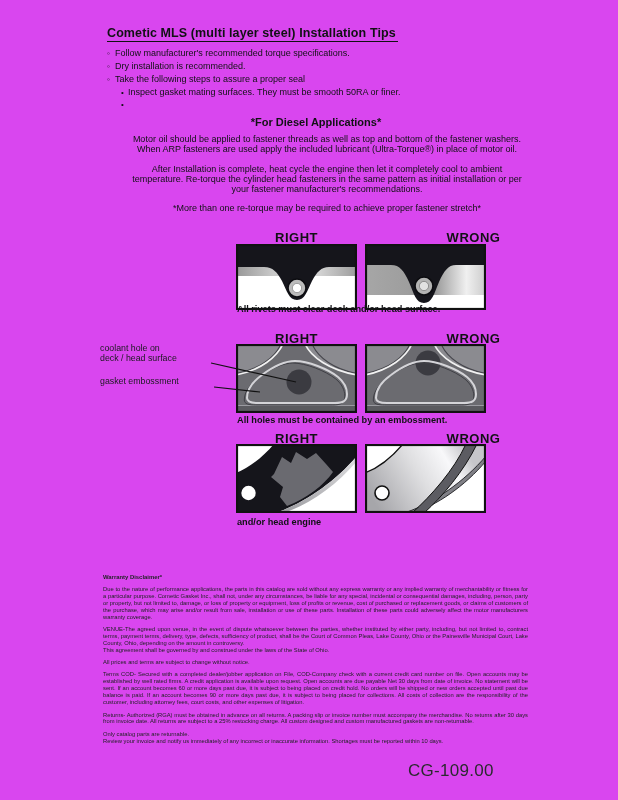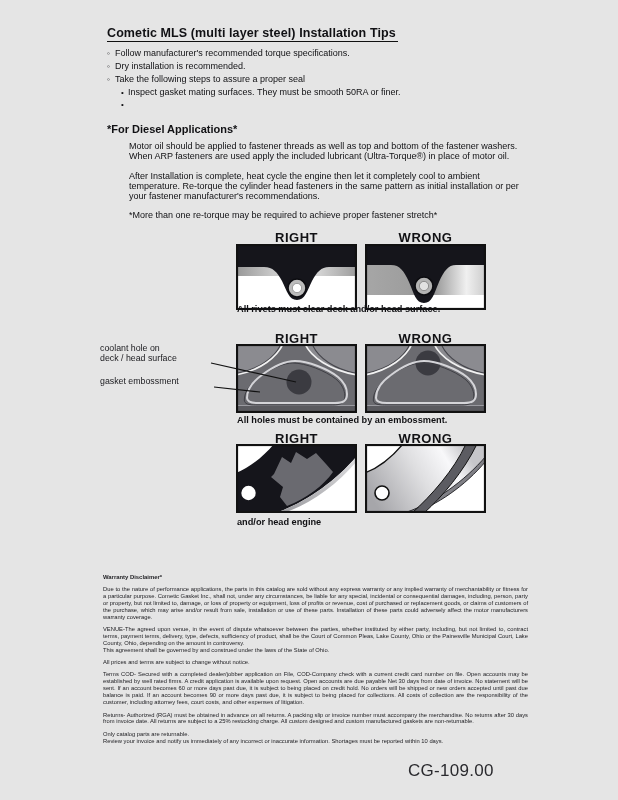--- a/index.html
+++ b/index.html
@@ -1,39 +1,39 @@
 <!DOCTYPE html>
 <html><head>
 <meta charset="utf-8">
 <style>
   * { box-sizing: border-box; margin: 0; padding: 0; }
   html,body { background:#ffffff; }
   .page {
     position: relative;
     width: 618px; height: 800px;
-    background: #e5e5e5;
+    background: #d946ef;
     font-family: "Liberation Sans", "DejaVu Sans", sans-serif;
     color: #111114;
     overflow: hidden;
   }
   
   .intro { position: absolute; top: 26px; left: 107px; width: 420px; }
   .title { font-size: 12.5px; font-weight: bold; letter-spacing: .1px; }
   .title .title-text { display: inline-block; border-bottom: 1.5px solid #111; padding: 0 2px 1px 0; }
   .blist { margin-top: 5px; font-size: 9px; line-height: 12px; }
   .b-row { display: flex; align-items: baseline; }
   .b-row .b-mark { width: 8px; flex: 0 0 8px; font-size: 8px; }
   .b-row.sub { padding-left: 14px; line-height: 10.5px; margin-top: 1px; }
   .b-row.sub .b-mark { width: 7px; flex: 0 0 7px; }
   
-  .diesel { position: absolute; top: 124px; left: 107px; width: 418px; font-size: 9px; line-height: 10.2px; }
+  .diesel { position: absolute; top: 117px; left: 107px; width: 418px; font-size: 9px; line-height: 10.2px; text-align: center; }
   .diesel h2 { font-size: 11px; font-weight: bold; margin-bottom: 7px; }
   .diesel p { margin-bottom: 9px; margin-left: 22px; }
   
-  .dg-labels { position: absolute; left: 236px; width: 250px; display: flex; }
+  .dg-labels { position: absolute; left: 236px; width: 250px; display: flex; gap: 48px; }
   .dg-labels span { flex: 0 0 121px; text-align: center; font-weight: bold; font-size: 13px; letter-spacing: .5px; }
   .dg-labels span + span { margin-left: 8px; }
   .dg-row { position: absolute; left: 236px; display: flex; gap: 8px; }
   .dg-row svg { display: block; }
   .dg-caption { position: absolute; left: 237px; width: 260px; font-size: 9.2px; font-weight: bold; line-height: 10px; }
   .side-label { position: absolute; font-size: 8.8px; line-height: 9.8px; color: #1a1a1e; }
   .leader-svg { position: absolute; left: 100px; top: 340px; z-index: 5; pointer-events: none; }
   
   .legal { position: absolute; top: 574px; left: 103px; width: 425px; font-size: 5.8px; line-height: 6.9px; text-align: justify; color: #222226; }
   .legal h3 { font-size: 5.9px; font-weight: bold; margin-bottom: 5px; text-align: left; }

